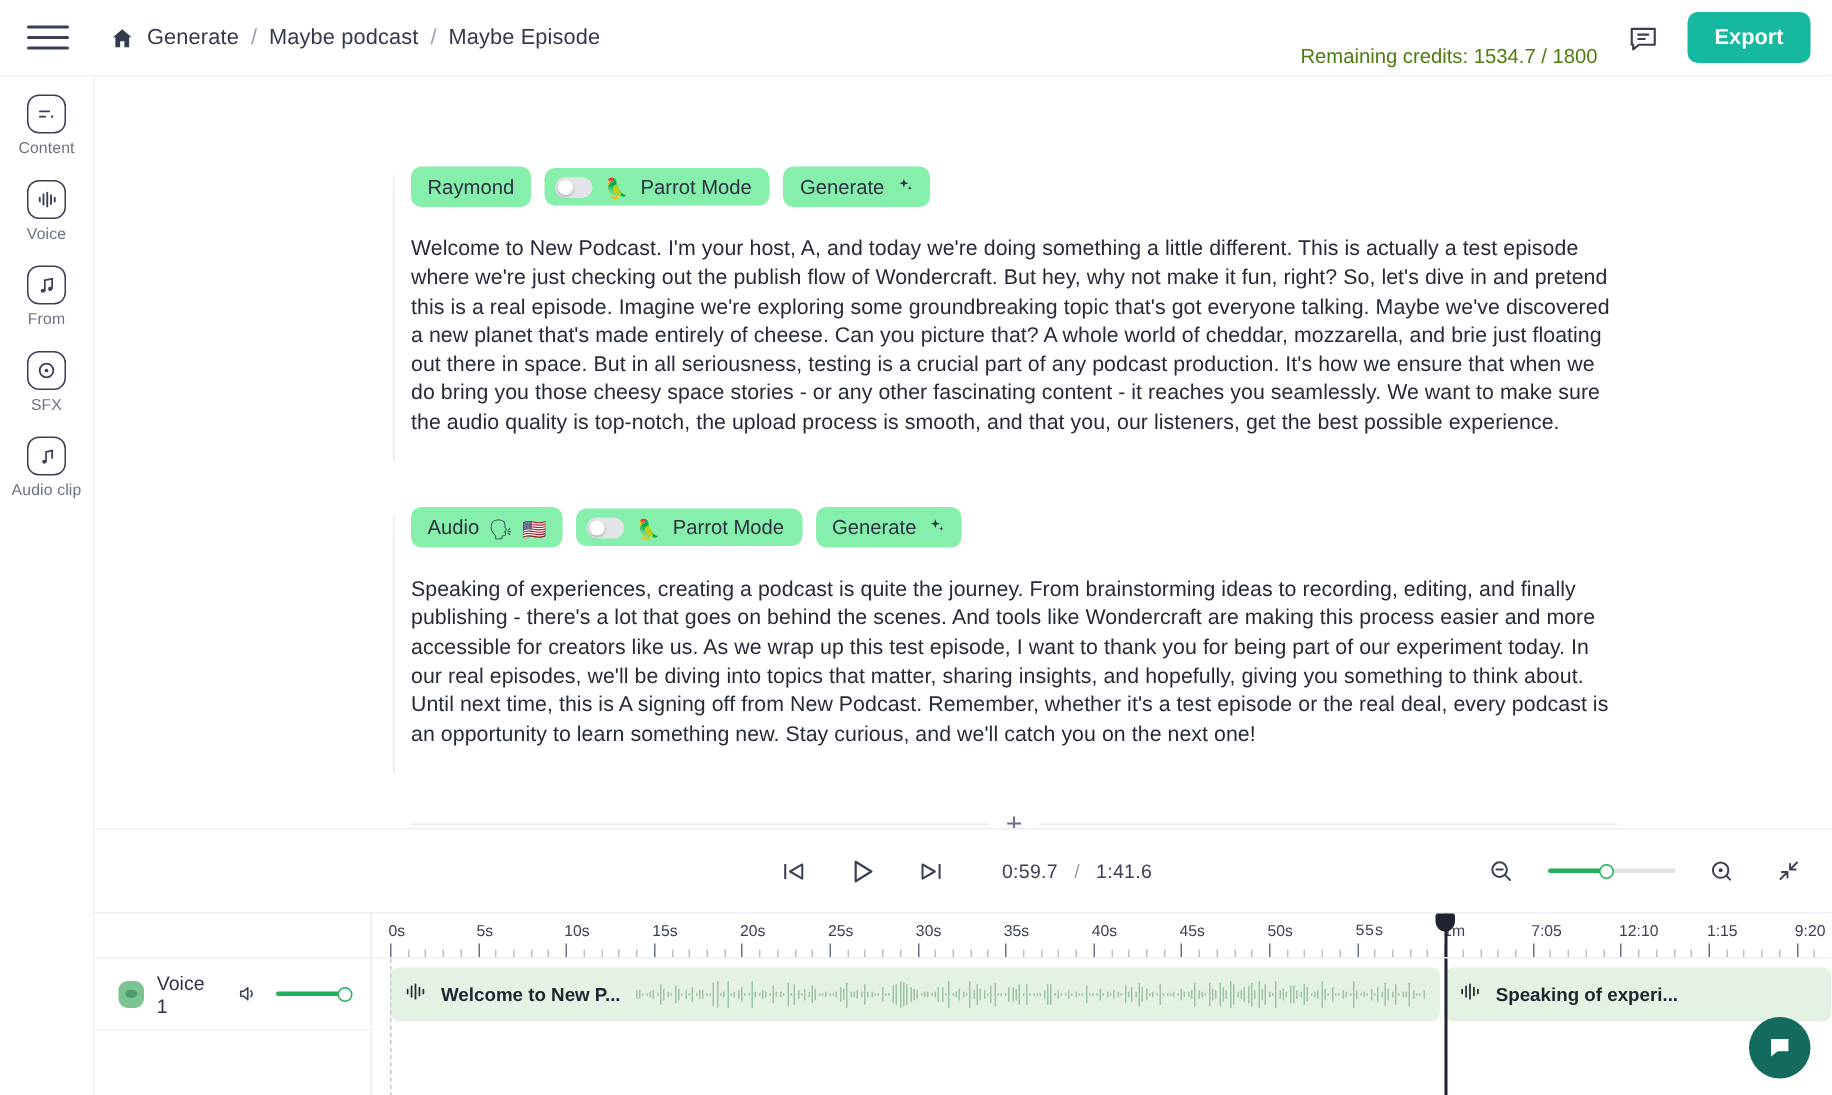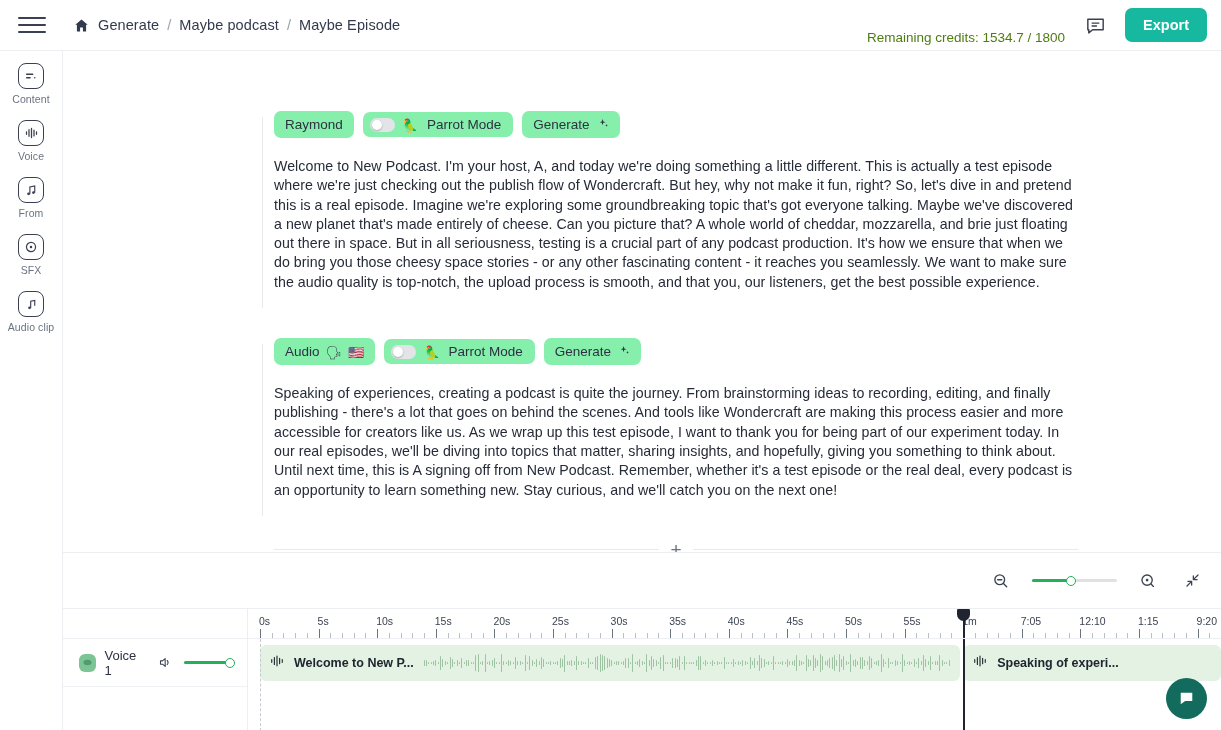--- a/index.html
+++ b/index.html
@@ -286,20 +286,44 @@
           <div class="divider-add">
             <span class="ln"></span>
             <button class="plus-btn">+</button>
             <span class="ln"></span>
           </div>
 
         </div>
       </div>
 
       <div class="player">
+        <div class="player-center">
+          <span class="pbtn">
+            <svg width="20" height="20" viewBox="0 0 22 22" fill="none" stroke="#3b4252" stroke-width="1.5" stroke-linejoin="round">
+                <path d="M5 5.5v11"></path>
+                <path d="M17.5 5.8 8.5 11l9 5.2z"></path>
+              </svg>
+          </span>
+          <span class="pbtn">
+            <svg width="22" height="22" viewBox="0 0 22 22" fill="none" stroke="#3b4252" stroke-width="1.5" stroke-linejoin="round">
+                <path d="M6.5 4.5 17 11 6.5 17.5z"></path>
+              </svg>
+          </span>
+          <span class="pbtn">
+            <svg width="20" height="20" viewBox="0 0 22 22" fill="none" stroke="#3b4252" stroke-width="1.5" stroke-linejoin="round">
+                <path d="M4.5 5.8 13.5 11l-9 5.2z"></path>
+                <path d="M17 5.5v11"></path>
+              </svg>
+          </span>
+          <span class="time">
+            <span>0:59.7</span>
+            <span class="sep">/</span>
+            <span>1:41.6</span>
+          </span>
+        </div>
         <div class="player-right">
           <span class="pbtn">
             <svg width="18" height="18" viewBox="0 0 20 20" fill="none" stroke="#3b4252" stroke-width="1.5" stroke-linecap="round">
                 <circle cx="8.6" cy="8.6" r="5.4"></circle>
                 <path d="M6.3 8.6h4.6M12.7 12.7l3.6 3.6"></path>
               </svg>
           </span>
           <span class="zoom-slider">
             <span class="track"></span>
             <span class="fill"></span>
@@ -433,21 +457,21 @@
               <span class="tick-label" style="left: 70.5976px;">5s</span>
               <span class="tick-label" style="left: 129.195px;">10s</span>
               <span class="tick-label" style="left: 187.793px;">15s</span>
               <span class="tick-label" style="left: 246.39px;">20s</span>
               <span class="tick-label" style="left: 304.988px;">25s</span>
               <span class="tick-label" style="left: 363.585px;">30s</span>
               <span class="tick-label" style="left: 422.183px;">35s</span>
               <span class="tick-label" style="left: 480.78px;">40s</span>
               <span class="tick-label" style="left: 539.378px;">45s</span>
               <span class="tick-label" style="left: 597.976px;">50s</span>
-              <span class="tick-label" style="left: 656.573px;">55s</span>
+              <span class="tick-label" style="left: 656.573px; font-family: Liberation Mono, monospace;">55s</span>
               <span class="tick-label" style="left: 715.171px;">1m</span>
               <span class="tick-label" style="left: 773.768px;">7:05</span>
               <span class="tick-label" style="left: 832.366px;">12:10</span>
               <span class="tick-label" style="left: 890.963px;">1:15</span>
               <span class="tick-label" style="left: 949.561px;">9:20</span>
               <div class="playhead" style="left: 715.171px;">
                 <span class="playhead-cap"></span>
               </div>
             </div>
           <div class="lane" id="lane">

